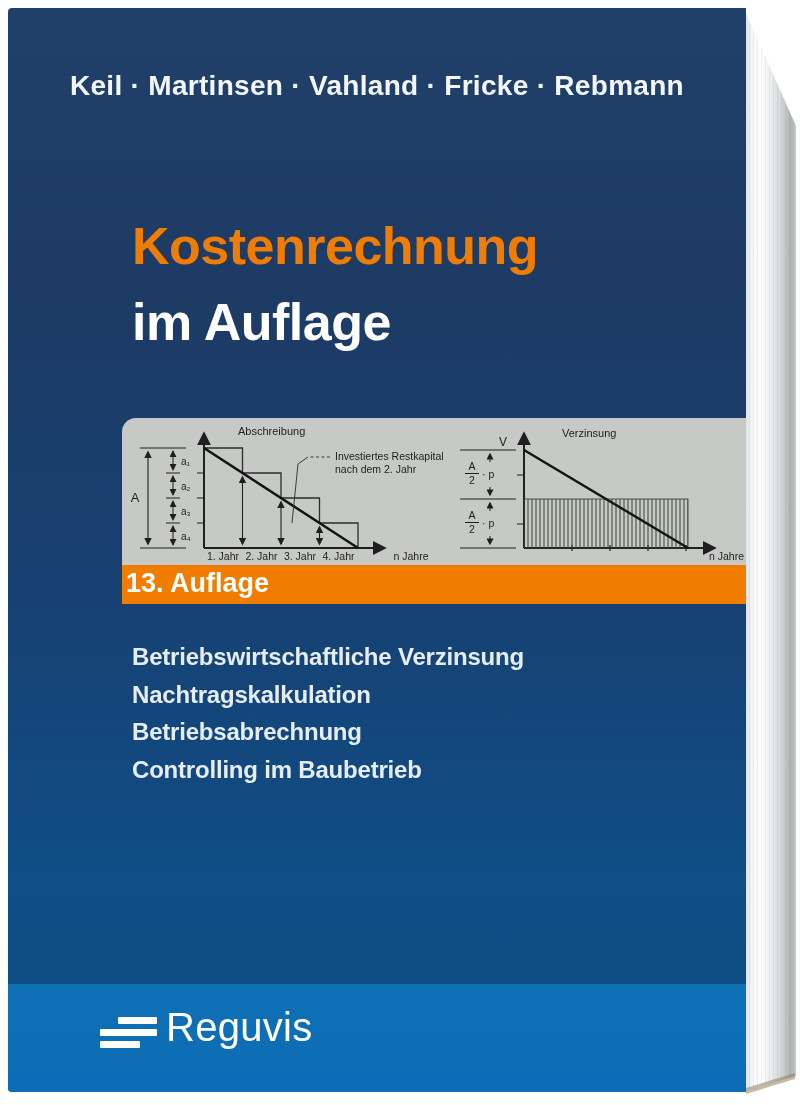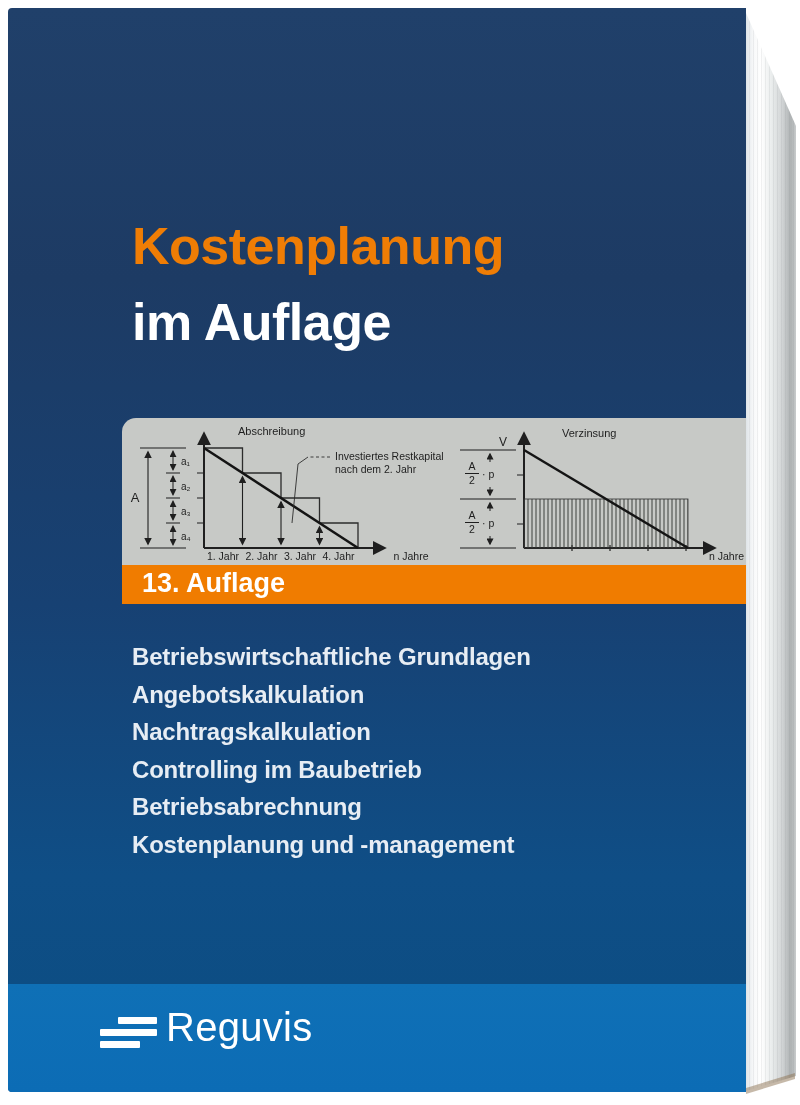--- a/index.html
+++ b/index.html
@@ -49,21 +49,21 @@
     background:#c7c9c6;border-radius:14px 0 0 0;text-align:center;
   }
   .panel svg{display:block;}
   .dtext{fill:#1e1e1e;font-family:"Liberation Sans",sans-serif;}
 
   
   .banner{
     position:absolute;left:114px;top:557px;width:624px;height:39px;
     background:#f07c00;display:flex;align-items:center;
   }
-  .banner span{color:#ffffff;font-size:27px;font-weight:bold;padding-left:20px;padding-bottom:2px;}
+  .banner span{color:#ffffff;font-size:27px;font-weight:bold;padding-left:4px;padding-bottom:2px;}
 
   
   .topics{position:absolute;left:124px;top:630px;margin:0;padding:0;list-style:none;}
   .topics li{
     color:#e7edf4;font-size:24px;font-weight:bold;line-height:37.5px;letter-spacing:-.2px;
   }
 
   
   .footer-band{
     position:absolute;left:0;bottom:0;width:100%;height:108px;
@@ -80,23 +80,24 @@
 </head>
 <body>
 
 <div class="stage">
 
   <div class="pages"></div>
   <div class="pages-bottom-sliver"></div>
 
   <div class="cover">
 
+    <div class="authors">Keil · Martinsen · Vahland · Fricke · Rebmann</div>
 
     <div class="title-block">
-      <h1 class="title-line l1">Kostenplanung</h1>
+      <h1 class="title-line l1">Kostenrechnung</h1>
       <h1 class="title-line l2">im Auflage</h1>
     </div>
 
     <div class="panel">
       <svg width="624" height="147" viewBox="0 0 624 147">
         <defs>
           <marker id="ah" viewBox="0 0 10 10" refX="8" refY="5" markerWidth="7" markerHeight="7" orient="auto-start-reverse">
             <path d="M0,0 L10,5 L0,10 z" fill="#1f1f1f"></path>
           </marker>
           <pattern id="hatch" width="4" height="6" patternUnits="userSpaceOnUse">
@@ -184,26 +185,24 @@
           <text class="dtext" x="622" y="142" font-size="10.5" text-anchor="end">n Jahre</text>
         </g>
       </svg>
     </div>
 
     <div class="banner">
       <span>13. Auflage</span>
     </div>
 
     <ul class="topics">
-      <li>Betriebswirtschaftliche Grundlagen</li>
-      <li>Angebotskalkulation</li>
+      <li>Betriebswirtschaftliche Verzinsung</li>
       <li>Nachtragskalkulation</li>
+      <li>Betriebsabrechnung</li>
       <li>Controlling im Baubetrieb</li>
-      <li>Betriebsabrechnung</li>
-      <li>Kostenplanung und -management</li>
     </ul>
 
     <div class="footer-band">
       <div class="logo">
         <div class="logo-mark">
           <div class="bar top"></div>
           <div class="bar mid"></div>
           <div class="bar bot"></div>
         </div>
         <div class="logo-text">Reguvis</div>

